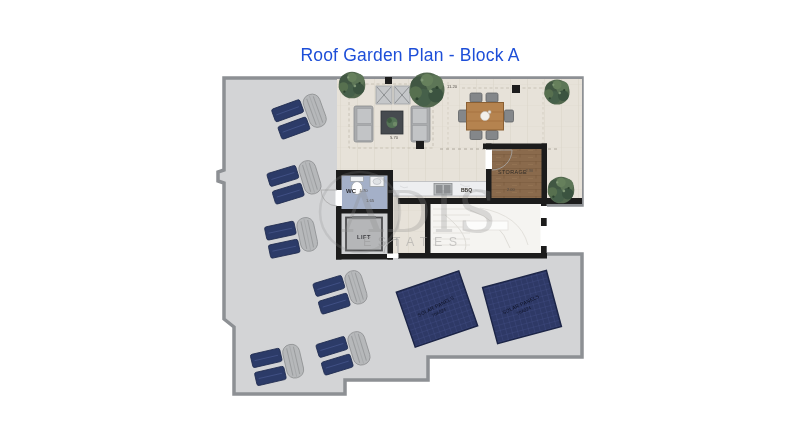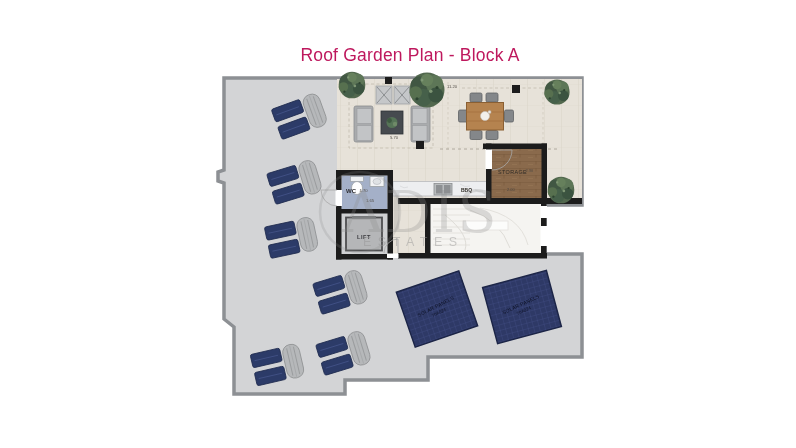--- a/index.html
+++ b/index.html
@@ -1,20 +1,20 @@
 <!DOCTYPE html>
 <html><head>
 <meta charset="utf-8">
 <style>
   html,body{margin:0;padding:0;background:#ffffff;}
   body{width:796px;height:448px;overflow:hidden;}
   .stage{position:relative;width:796px;height:448px;background:#ffffff;
          font-family:"Liberation Sans",sans-serif;}
   .plan-title{position:absolute;top:45px;left:410px;transform:translateX(-50%);
-    font-size:17.5px;color:#be185d;font-weight:500;letter-spacing:.2px;white-space:nowrap;}
+    font-size:17.5px;color:#1d4ed8;font-weight:500;letter-spacing:.2px;white-space:nowrap;}
   svg{position:absolute;left:0;top:0;}
   svg text{font-family:"Liberation Sans",sans-serif;}
   .t-wc{font-size:6px;font-weight:bold;fill:#2f2f33;}
   .t-dim{font-size:4.2px;fill:#55504a;}
   .t-dim2{font-size:3.9px;fill:#4a4540;}
   .t-lift{font-size:5.6px;font-weight:bold;fill:#3c3c40;letter-spacing:.6px;text-anchor:middle;}
   .t-storage{font-size:5.4px;fill:#2f2b26;letter-spacing:.4px;}
   .t-bbq{font-size:5px;font-weight:bold;fill:#2f2b26;}
   .t-panel{font-size:5px;fill:#0e1226;text-anchor:middle;letter-spacing:.2px;}
   .t-panel2{font-size:4.4px;fill:#0e1226;text-anchor:middle;}

